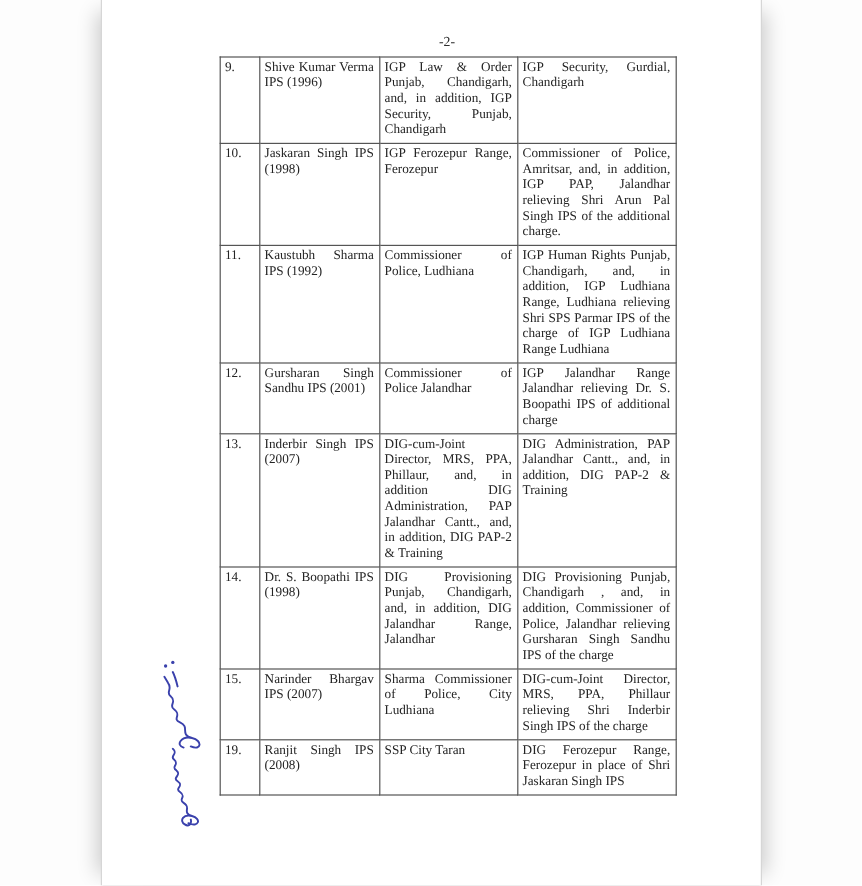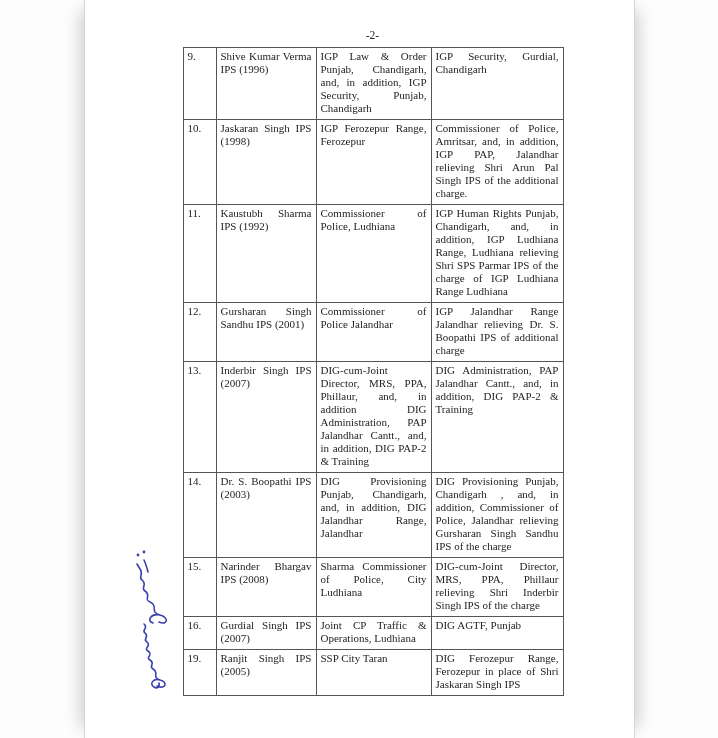--- a/index.html
+++ b/index.html
@@ -104,39 +104,33 @@
           <td class="col-to">IGP Jalandhar Range Jalandhar relieving Dr. S. Boopathi IPS of additional charge</td>
         </tr>
         <tr>
           <td class="col-no">13.</td>
           <td class="col-name">Inderbir Singh IPS (2007)</td>
           <td class="col-from">DIG-cum-Joint Director, MRS, PPA, Phillaur, and, in addition DIG Administration, PAP Jalandhar Cantt., and, in addition, DIG PAP-2 &amp; Training</td>
           <td class="col-to">DIG Administration, PAP Jalandhar Cantt., and, in addition, DIG PAP-2 &amp; Training</td>
         </tr>
         <tr>
           <td class="col-no">14.</td>
-          <td class="col-name">Dr. S. Boopathi IPS (2003)</td>
+          <td class="col-name">Dr. S. Boopathi IPS (1998)</td>
           <td class="col-from">DIG Provisioning Punjab, Chandigarh, and, in addition, DIG Jalandhar Range, Jalandhar</td>
           <td class="col-to">DIG Provisioning Punjab, Chandigarh , and, in addition, Commissioner of Police, Jalandhar relieving Gursharan Singh Sandhu IPS of the charge</td>
         </tr>
         <tr>
           <td class="col-no">15.</td>
-          <td class="col-name">Narinder Bhargav IPS (2008)</td>
+          <td class="col-name">Narinder Bhargav IPS (2007)</td>
           <td class="col-from">Sharma Commissioner of Police, City Ludhiana</td>
           <td class="col-to">DIG-cum-Joint Director, MRS, PPA, Phillaur relieving Shri Inderbir Singh IPS of the charge</td>
         </tr>
         <tr>
-          <td class="col-no">16.</td>
-          <td class="col-name">Gurdial Singh IPS (2007)</td>
-          <td class="col-from">Joint CP Traffic &amp; Operations, Ludhiana</td>
-          <td class="col-to">DIG AGTF, Punjab</td>
-        </tr>
-        <tr>
           <td class="col-no">19.</td>
-          <td class="col-name">Ranjit Singh IPS (2005)</td>
+          <td class="col-name">Ranjit Singh IPS (2008)</td>
           <td class="col-from">SSP City Taran</td>
           <td class="col-to">DIG Ferozepur Range, Ferozepur in place of Shri Jaskaran Singh IPS</td>
         </tr>
       </tbody>
   </table>
 
   <div class="signature">
     <svg viewBox="0 0 150 40" xmlns="http://www.w3.org/2000/svg">
       <path class="ink" fill="none" stroke="#3a41ac" stroke-width="1.6" stroke-linecap="round" stroke-linejoin="round" d="M10,26 C6,35 14,37 16,29 C18,22 12,18 9,23 C7,26 9,29 13,28
                M16,29 C19,20 23,29 27,22 C30,17 32,25 36,19 C39,14 41,23 45,17

